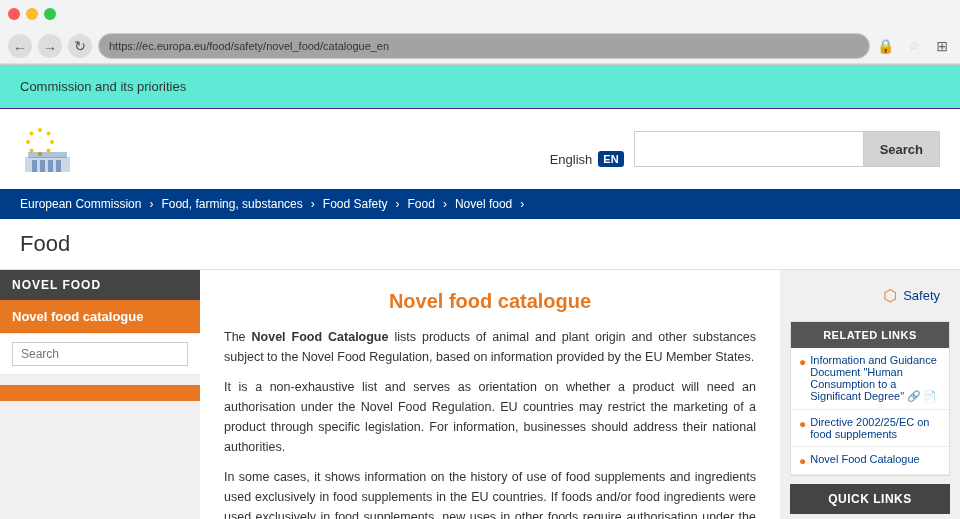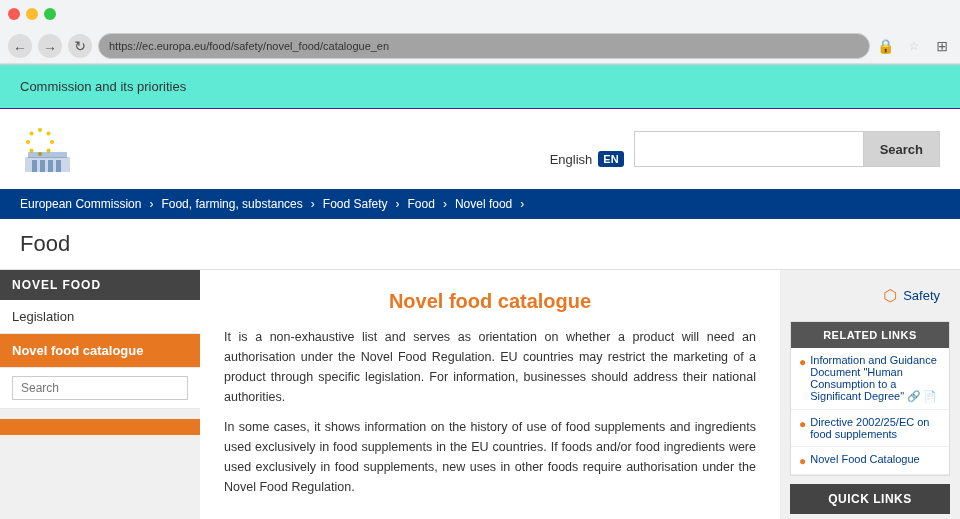--- a/index.html
+++ b/index.html
@@ -162,35 +162,35 @@
 
 <div class="page-title-bar">
   <h1>Food</h1>
 </div>
 
 <div class="main-content">
 
   <div class="sidebar">
     <div class="sidebar-header">NOVEL FOOD</div>
     <div class="sidebar-menu">
-      <div class="sidebar-item">Legislation</div>
       <div class="sidebar-item active">Novel food catalogue</div>
       <div class="sidebar-search">
         <input type="text" placeholder="Search" style="">
       </div>
     </div>
     <div class="sidebar-footer">
       
       
     </div>
   </div>
 
   <div class="content-area">
     <div class="content-title">Novel food catalogue</div>
     <div class="content-text">
+      <p>The <strong>Novel Food Catalogue</strong> <span>lists products of animal and plant origin and other substances subject to the Novel Food Regulation, based on information provided by the EU Member States.</span></p>
       <p>It is a non-exhaustive list and serves as orientation on whether a product will need an authorisation under the Novel Food Regulation. EU countries may restrict the marketing of a product through specific legislation. For information, businesses should address their national authorities.</p>
       <p>In some cases, it shows information on the history of use of food supplements and ingredients used exclusively in food supplements in the EU countries. If foods and/or food ingredients were used exclusively in food supplements, new uses in other foods require authorisation under the Novel Food Regulation.</p>
     </div>
   </div>
 
   <div class="right-sidebar">
     <button class="share-btn">
       <span class="share-icon">⬡</span>
       <span>Safety</span>
     </button>

